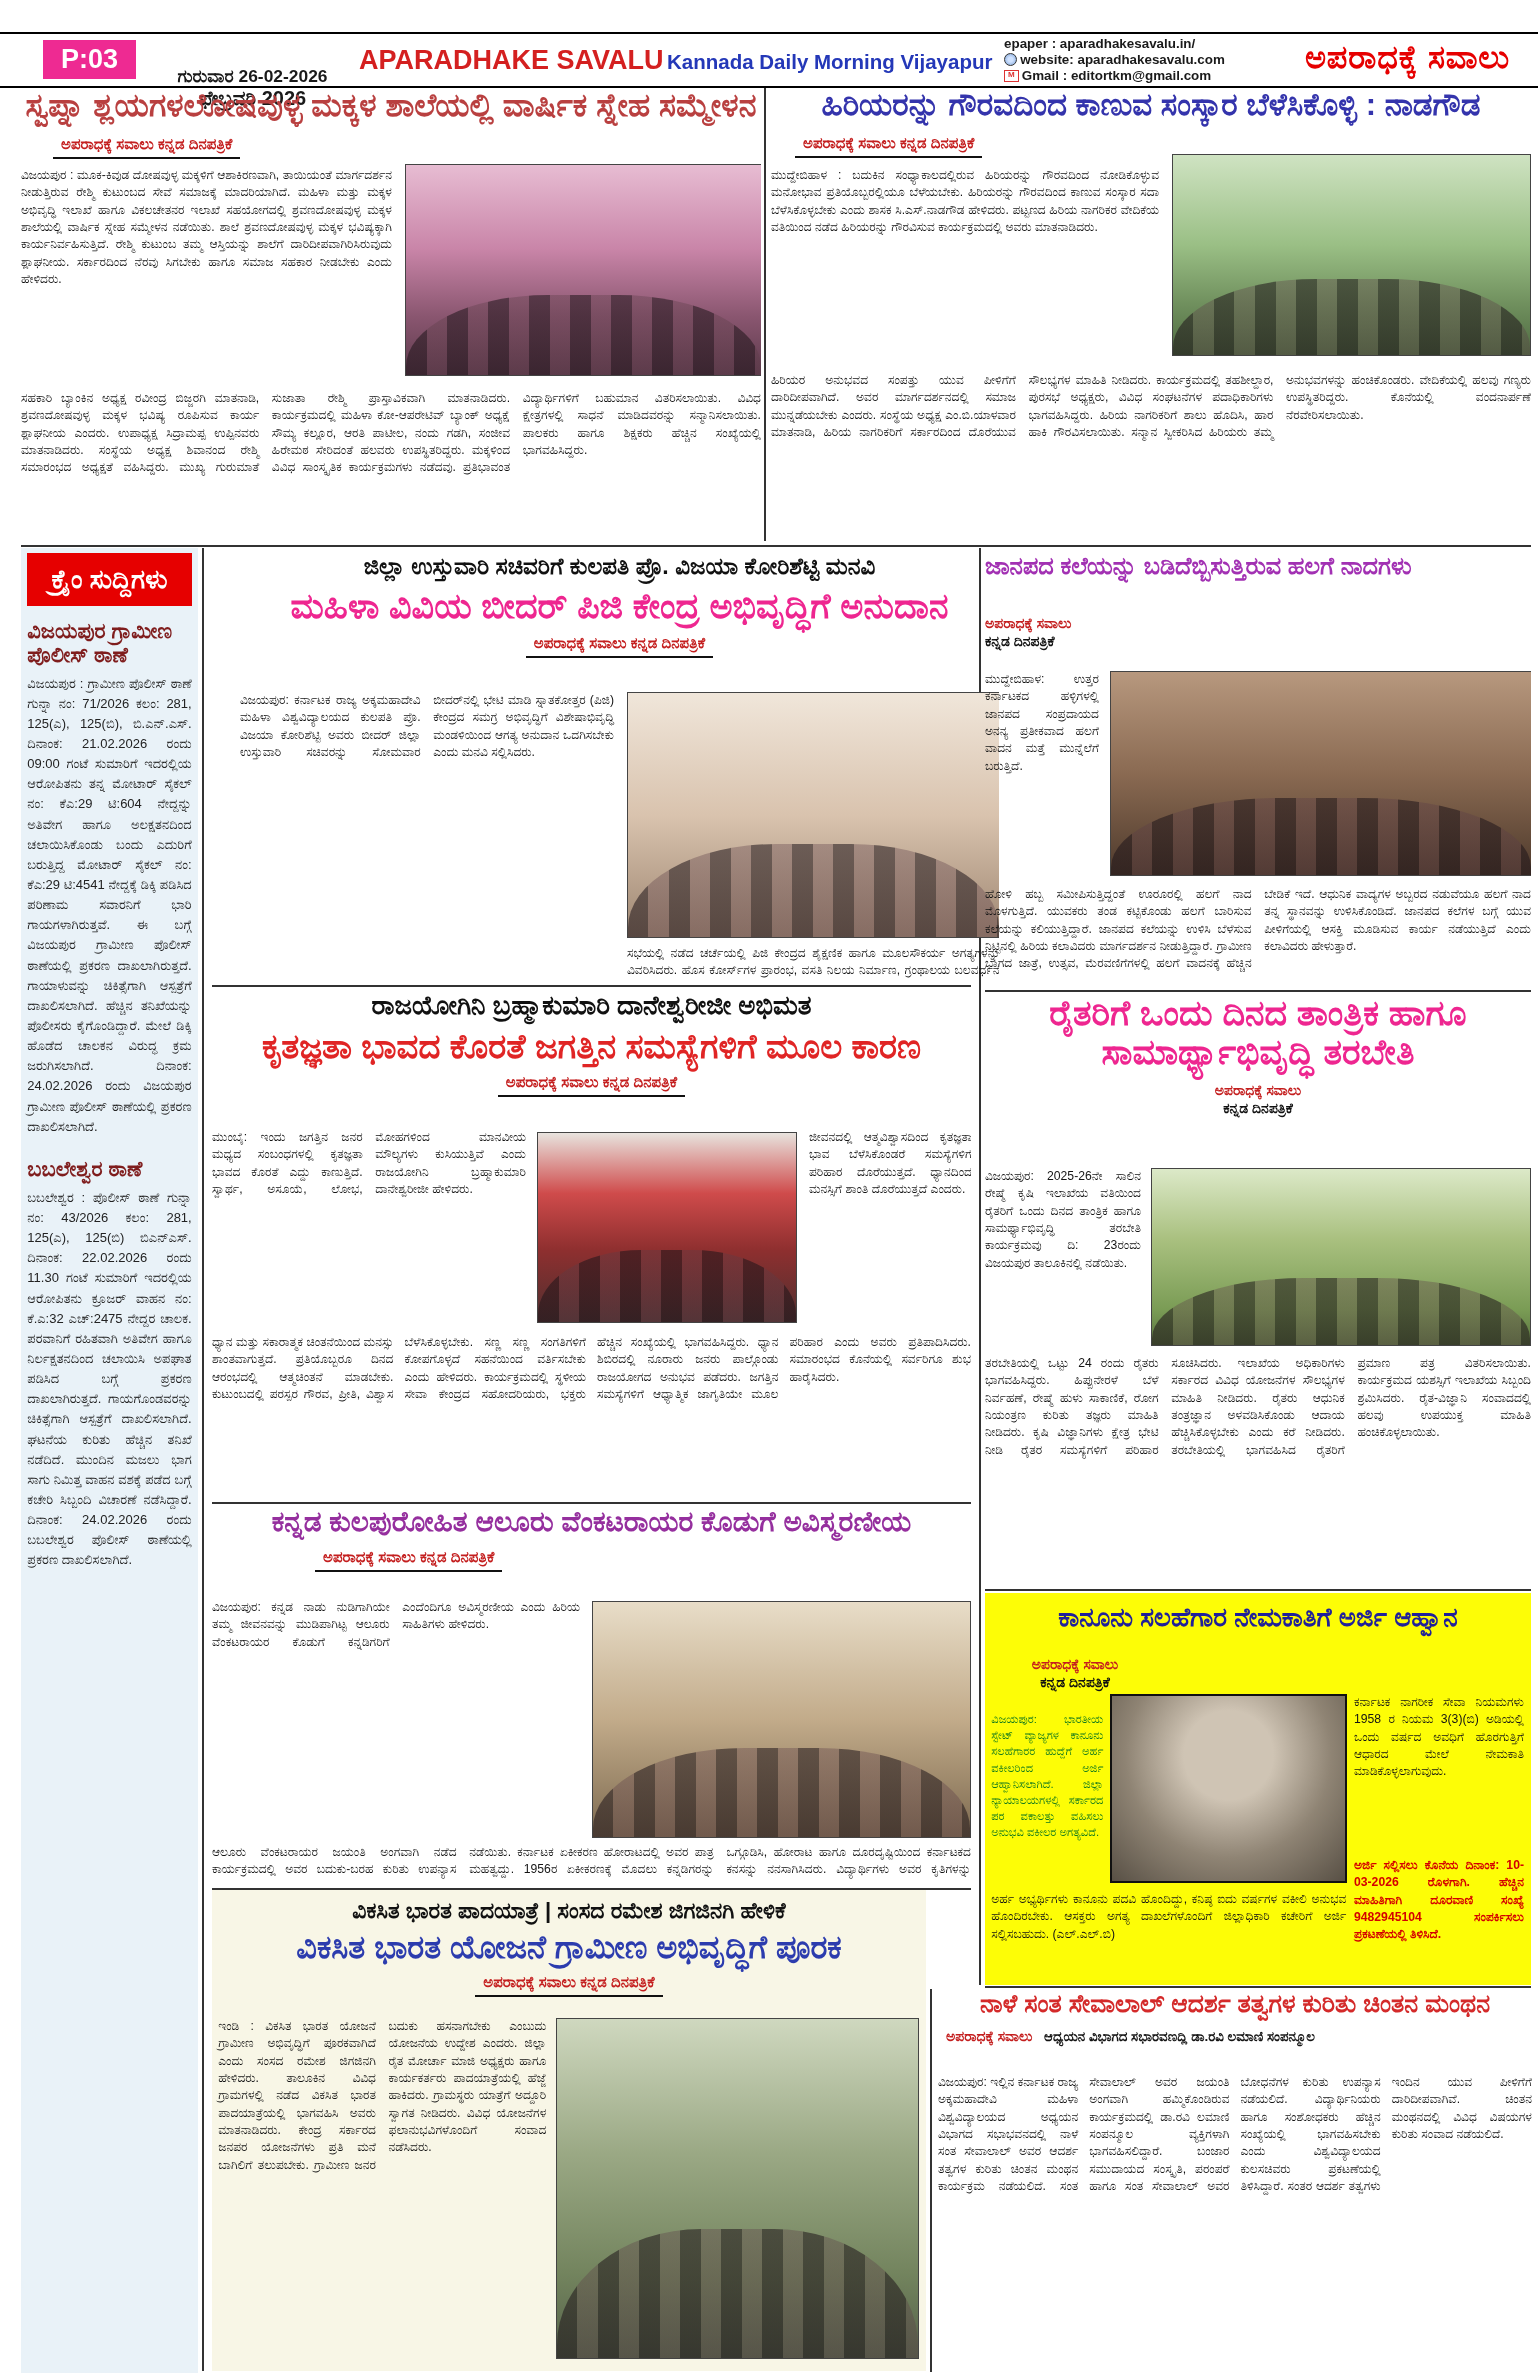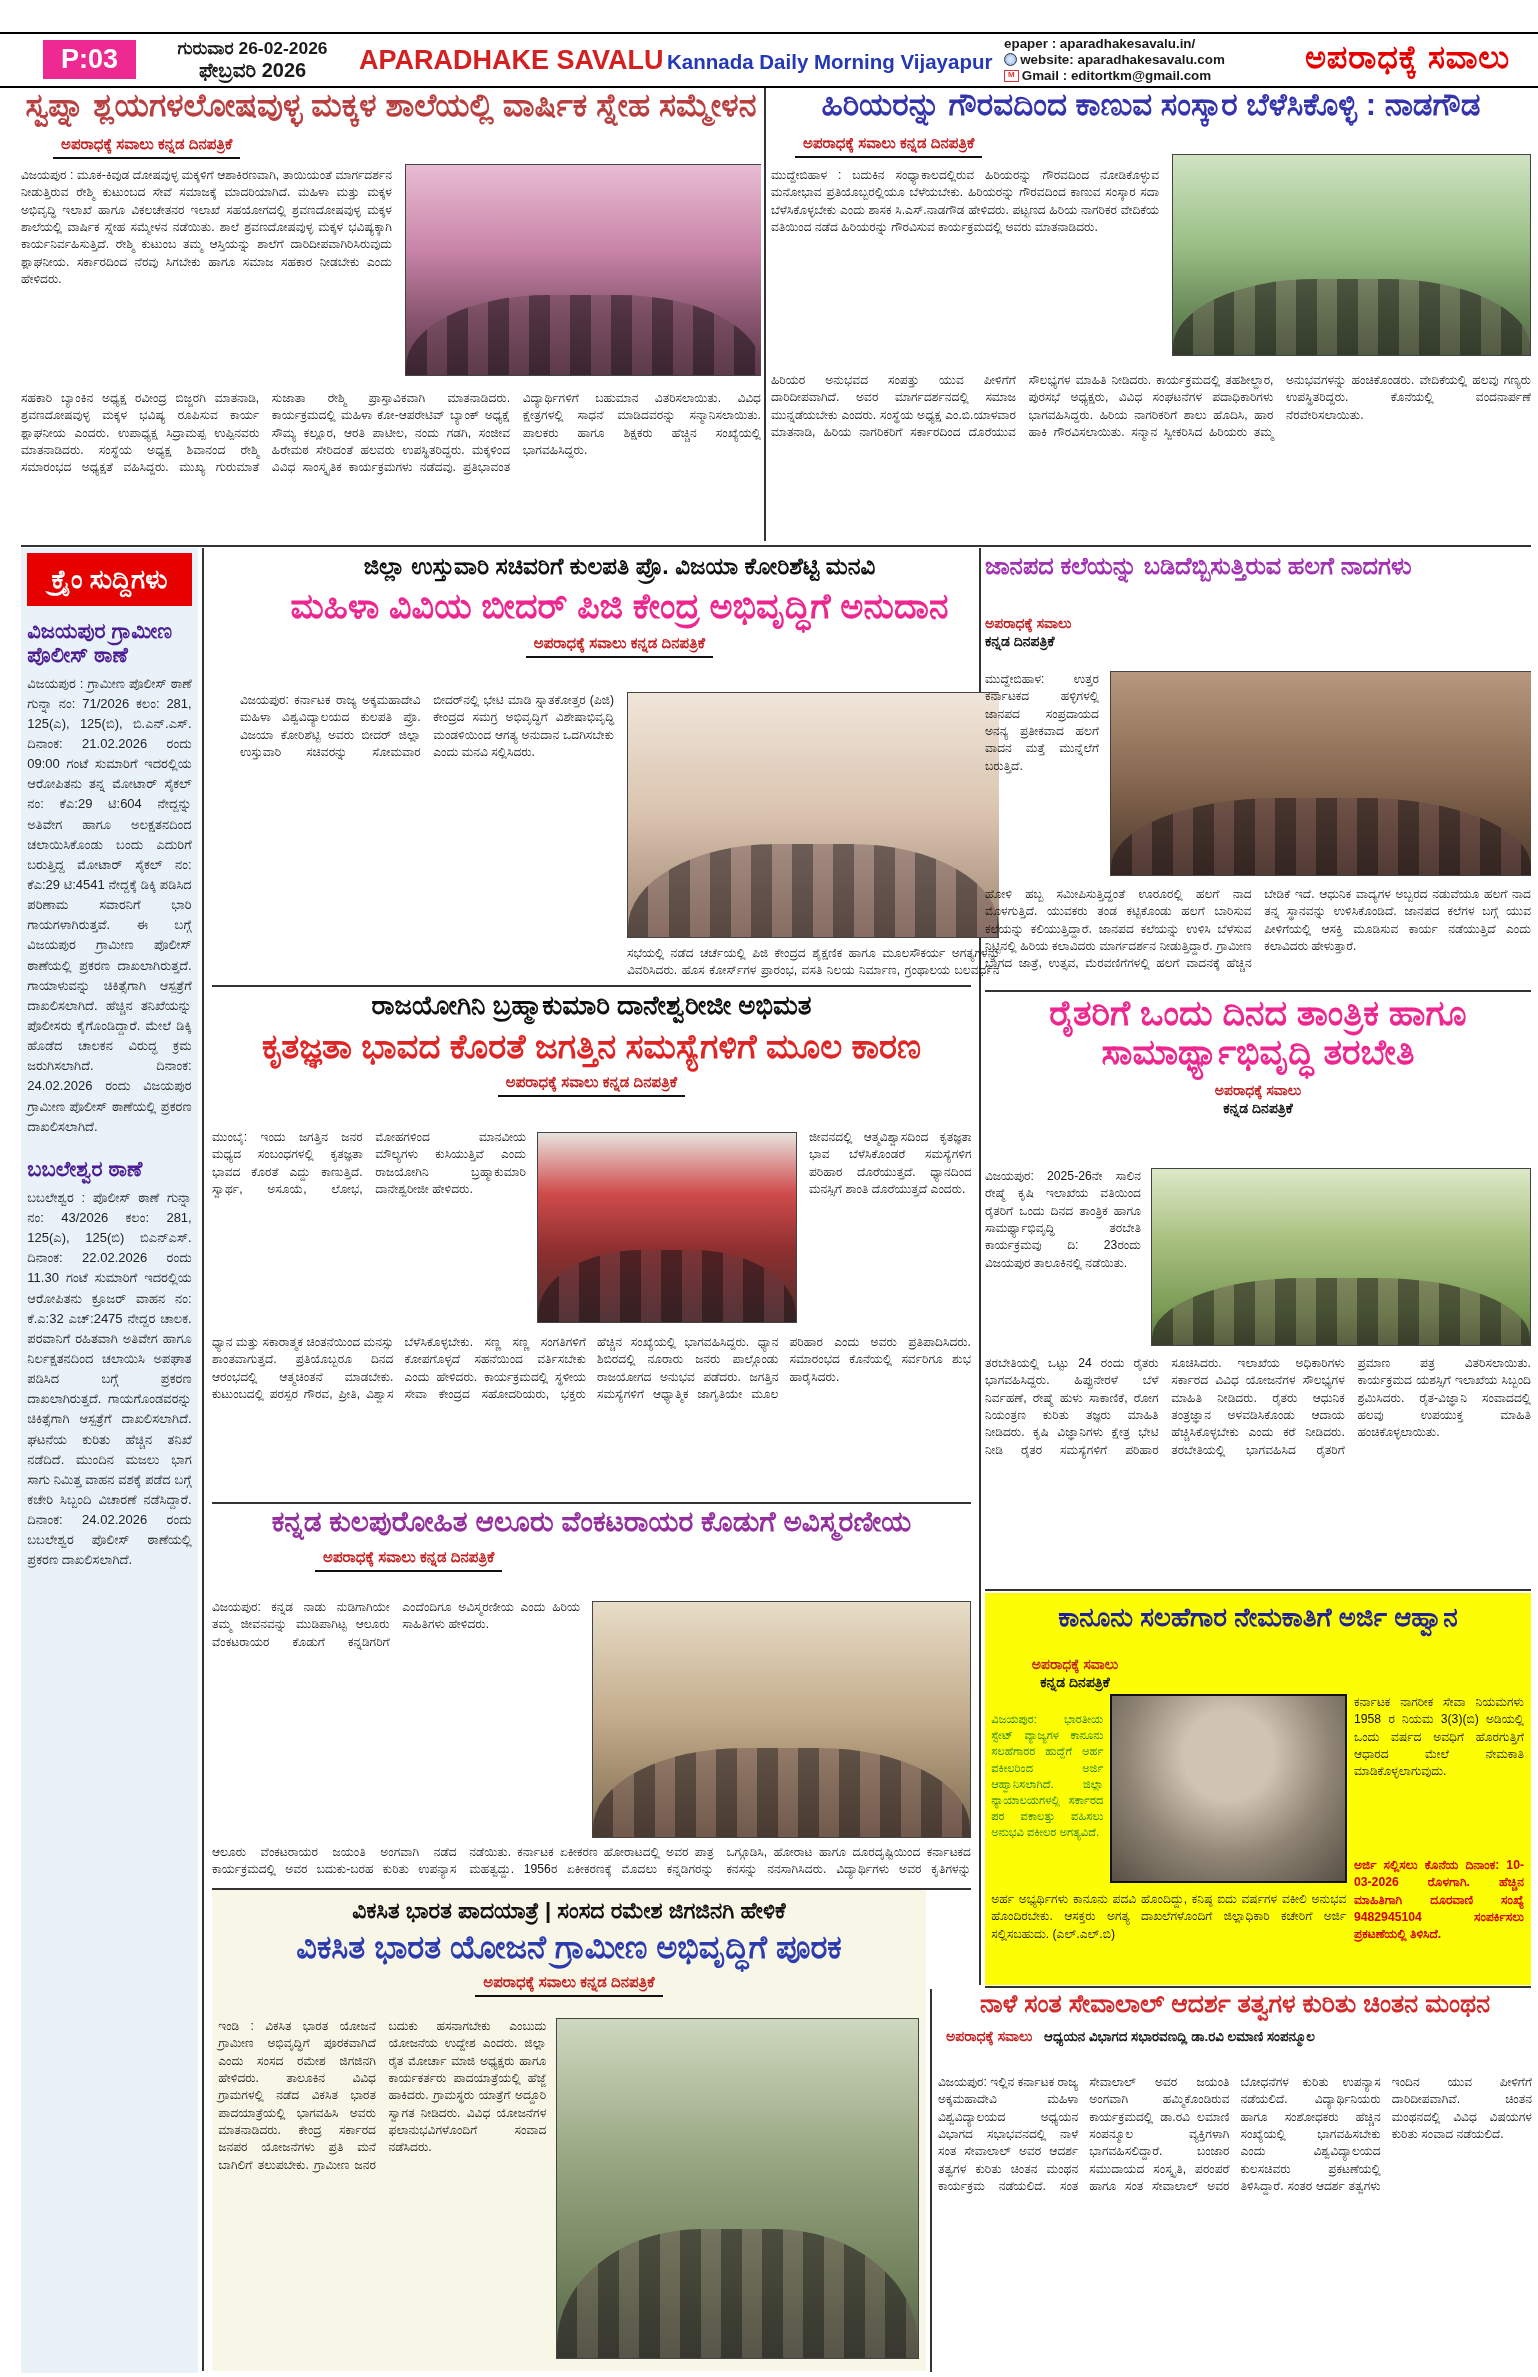--- a/index.html
+++ b/index.html
@@ -4,21 +4,21 @@
 <style>
   html,body{margin:0;padding:0;background:#ffffff;}
   .page{position:relative;width:1538px;height:2377px;background:#ffffff;
         font-family:"Liberation Sans",sans-serif;color:#1a1a1a;overflow:hidden;}
   
   .header{position:absolute;left:0;top:32px;width:1538px;height:52px;
           border-top:2.4px solid #000;border-bottom:2.4px solid #000;background:#fff;}
   .page-badge{position:absolute;left:43px;top:6.3px;width:93px;height:39px;background:#ee2a92;
           color:#fff;font-size:27px;font-weight:bold;display:flex;align-items:center;justify-content:center;}
   .date-block{position:absolute;left:154px;top:4px;width:197px;text-align:center;font-weight:bold;}
-  .date-block .d1{font-size:17.4px;} .date-block .d2{font-size:20px;}
+  .date-block .d1{font-size:17.4px;margin-top:28px;} .date-block .d2{font-size:20px;}
   .masthead{position:absolute;left:359px;top:11px;width:655px;white-space:nowrap;}
   .masthead .main{color:#d42020;font-size:27px;font-weight:bold;}
   .masthead .sub{color:#2438b8;font-size:20.5px;font-weight:bold;}
   .contact{position:absolute;left:1004px;top:1.6px;width:272px;font-size:13.4px;font-weight:bold;line-height:1.2;}
   .contact .row{display:flex;align-items:center;gap:3.2px;}
   .globe{display:inline-block;width:11px;height:11px;border-radius:50%;border:1.6px solid #333;
          background:radial-gradient(circle,#cfe2ff 30%,#7aa0d4);}
   .gmailico{display:inline-block;width:12.6px;height:9.5px;background:#fff;border:1.6px solid #d33;
          color:#d33;font-size:8px;font-weight:bold;line-height:8px;text-align:center;}
   .logo-kn{position:absolute;left:1287px;top:4.7px;width:241px;color:#e60000;font-size:32px;
@@ -40,21 +40,21 @@
   .crowd{position:absolute;left:0;bottom:0;width:100%;height:38%;
          background:repeating-linear-gradient(90deg,rgba(30,20,25,.55) 0 20.5px,rgba(90,60,70,.35) 20.5px 41px);
          border-radius:40% 40% 0 0 / 90% 90% 0 0;}
   .vrule{position:absolute;width:1.6px;background:#333;}
   .hrule{position:absolute;height:1.6px;background:#333;}
   
   .sidebar{position:absolute;left:21px;top:548px;width:177px;height:1825px;background:#e9f2f8;
            box-sizing:border-box;padding:4.7px 6.3px;}
   .crime-banner{background:#e60000;color:#fff;font-size:26px;font-weight:bold;text-align:center;
            padding:12.6px 3.2px;line-height:1.1;}
-  .sb-title{color:#4c1d95;font-size:21px;font-weight:bold;line-height:1.15;margin:12.6px 0 6.3px 0;}
+  .sb-title{color:#7f1d1d;font-size:21px;font-weight:bold;line-height:1.15;margin:12.6px 0 6.3px 0;}
   .sb-body{font-size:13px;line-height:1.55;text-align:justify;color:#222;}
   
   .yellow-box{background:#fdfd06;}
   .cream-box{background:#f8f6e6;}
   .green-txt{color:#147a1e;}
   .red-txt{color:#d40000;font-weight:bold;}
 </style>
 </head>
 <body>
 

